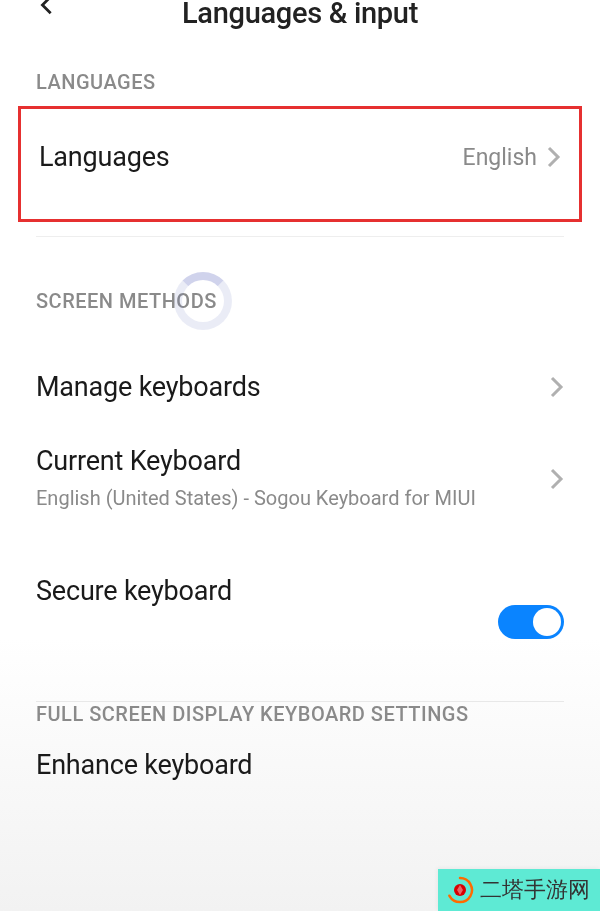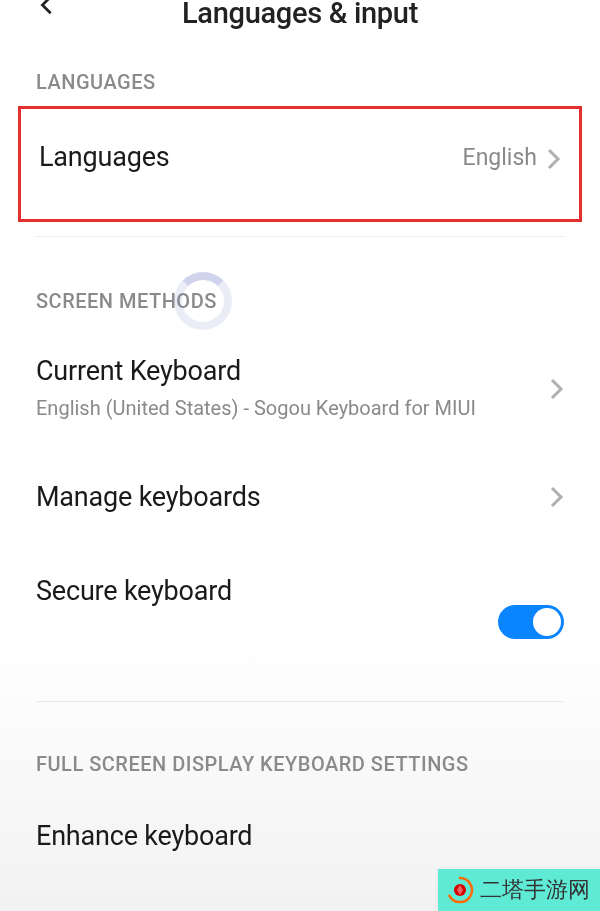--- a/index.html
+++ b/index.html
@@ -53,21 +53,20 @@
       letter-spacing: 0.5px;
       margin-bottom: 12px;
     }
     .section-header.languages {
       margin-top: 40px;
     }
     .section-header.input-methods {
       margin-top: 52px;
     }
     .section-header.fullscreen {
-      margin-top: 50px;
     }
     .highlight-box {
       border: 3px solid #e63030;
       margin-left: -18px;
       margin-right: -18px;
       padding: 32px 18px 46px 18px;
       margin-top: 10px;
     }
     .setting-row {
       display: flex;
@@ -89,21 +88,21 @@
       color: #8a8a8a;
       margin-top: 6px;
       line-height: 1.5;
     }
     .setting-value {
       font-size: 23px;
       color: #8a8a8a;
     }
     .setting-right {
       display: flex;
-      align-items: flex-end;
+      align-items: center;
       gap: 10px;
     }
     .chevron {
       width: 14px;
       height: 24px;
     }
     .chevron svg {
       width: 100%;
       height: 100%;
       stroke: #b0b0b0;
@@ -120,21 +119,21 @@
     }
     .row-manage-keyboards {
       margin-top: 58px;
     }
     .row-secure-keyboard {
       margin-top: 62px;
       align-items: flex-start;
       gap: 36px;
     }
     .row-enhance-keyboard {
-      margin-top: 44px;
+      margin-top: 23px;
     }
     .toggle {
       width: 66px;
       height: 34px;
       border-radius: 20px;
       position: relative;
       flex-shrink: 0;
       margin-top: 30px;
     }
     .toggle.on {
@@ -219,37 +218,37 @@
             </svg>
         </div>
       </div>
     </div>
   </div>
 
   <div class="divider"></div>
 
   <div class="section-header input-methods">SCREEN METHODS</div>
 
-  <div class="setting-row row-current-keyboard">
-    <div class="setting-main">
-      <div class="setting-title">Current Keyboard</div>
-      <div class="setting-subtitle">English (United States) - Sogou Keyboard for MIUI</div>
+  <div class="setting-row row-manage-keyboards">
+    <div class="setting-main">
+      <div class="setting-title">Manage keyboards</div>
     </div>
     <div class="setting-right">
       <div class="chevron">
         <svg viewBox="0 0 14 24">
             <polyline points="2,3 11,12 2,21"></polyline>
           </svg>
       </div>
     </div>
   </div>
 
-  <div class="setting-row row-manage-keyboards">
-    <div class="setting-main">
-      <div class="setting-title">Manage keyboards</div>
+  <div class="setting-row row-current-keyboard">
+    <div class="setting-main">
+      <div class="setting-title">Current Keyboard</div>
+      <div class="setting-subtitle">English (United States) - Sogou Keyboard for MIUI</div>
     </div>
     <div class="setting-right">
       <div class="chevron">
         <svg viewBox="0 0 14 24">
             <polyline points="2,3 11,12 2,21"></polyline>
           </svg>
       </div>
     </div>
   </div>
 

